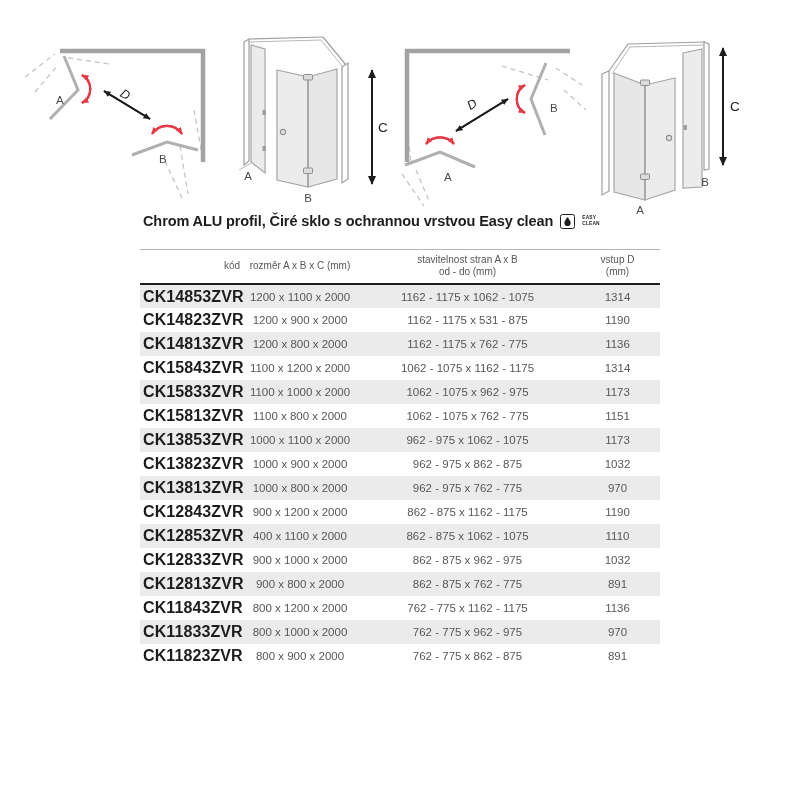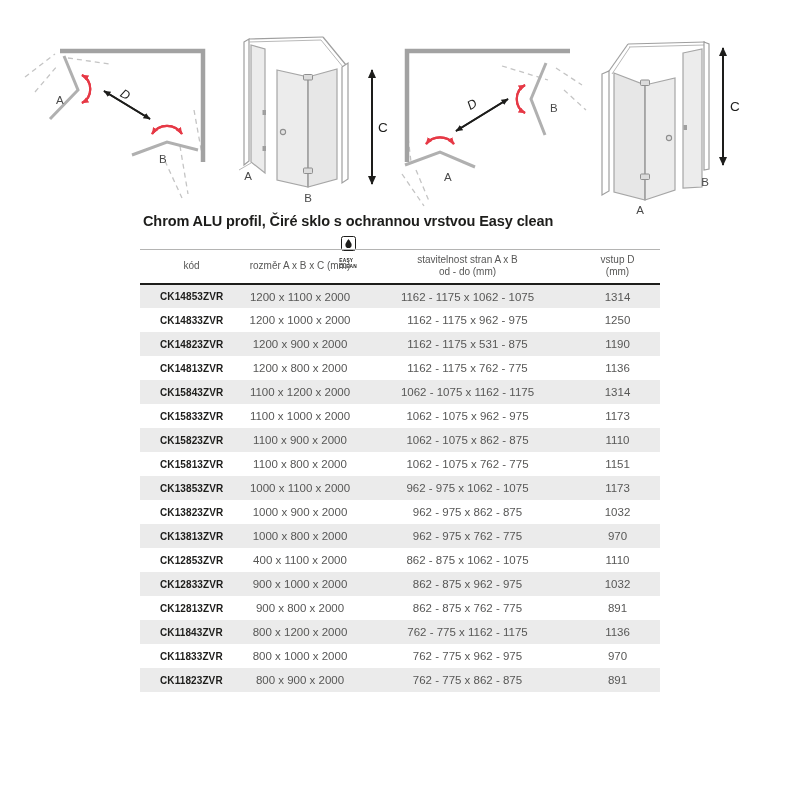--- a/index.html
+++ b/index.html
@@ -33,39 +33,39 @@
   .glass{fill:#ececec;stroke:#a6a6a6;stroke-width:1.2;}
   .glass2{fill:#e7e7e7;stroke:#a6a6a6;stroke-width:1.2;}
   .hinge{fill:#dcdcdc;stroke:#8f8f8f;stroke-width:1;}
   .hingepin{fill:#9f9f9f;}
   .knob{fill:#e3e3e3;stroke:#8f8f8f;stroke-width:1.1;}
   .dlabel{font:italic 12.5px "Liberation Sans",sans-serif;fill:var(--text-dark);}
   .plabel{font:11.5px "Liberation Sans",sans-serif;fill:#4a4a4a;}
   .clabel{font:13.5px "Liberation Sans",sans-serif;fill:var(--text-dark);}
 
   
-  .title-row{left:143px;top:213px;display:flex;align-items:center;gap:7px;flex-direction:column;}
+  .title-row{left:143px;top:213px;display:flex;align-items:center;gap:7px;}
   .page-title{font-size:14.5px;font-weight:bold;color:var(--text-dark);letter-spacing:-0.1px;}
   .ec-badge{width:15px;height:15px;border:1.3px solid var(--text-dark);border-radius:2.5px;
             display:flex;align-items:center;justify-content:center;flex:0 0 auto;}
   .ec-text{display:flex;flex-direction:column;justify-content:center;font-size:4.8px;
            line-height:1.15;color:var(--text-dark);font-weight:bold;letter-spacing:.2px;}
 
   
   .table-wrap{left:140px;top:249px;width:520px;}
   table{border-collapse:collapse;width:520px;table-layout:fixed;}
   thead th{
     font-weight:normal;font-size:10px;color:var(--text-gray);
     vertical-align:middle;padding:4px 0 5px;line-height:1.2;
     border-top:1.5px solid #b4b4b3;border-bottom:2.5px solid var(--text-dark);
     text-align:center;
   }
-  th.c-kod{text-align:center;padding-left:3px;}
+  th.c-kod{text-align:right;padding-left:3px;}
   tbody td{height:24px;font-size:11.5px;color:var(--text-gray);text-align:center;padding:0;}
-  tbody td.c-kod{text-align:left;font-weight:bold;color:var(--text-dark);font-size:10px;padding-left:20px;letter-spacing:.1px;}
+  tbody td.c-kod{text-align:left;font-weight:bold;color:var(--text-dark);font-size:16px;padding-left:3px;letter-spacing:.1px;}
   tbody tr:nth-child(odd){background:var(--row-alt);}
 </style>
 </head>
 <body>
 
 <svg class="abs" style="left:22px;top:22px;" width="195" height="185" viewBox="0 0 195 185">
   <defs>
     <marker id="s1b" orient="auto" markerWidth="9" markerHeight="8" refX="6.5" refY="3" markerUnits="userSpaceOnUse">
       <path class="mblk" d="M0,0 L7,3 L0,6 Z"></path>
     </marker>
@@ -242,26 +242,20 @@
       </tr>
     </thead>
     <tbody>
         <tr>
           <td class="c-kod">CK14853ZVR</td>
           <td class="c-roz">1200 x 1100 x 2000</td>
           <td class="c-sta">1162 - 1175 x 1062 - 1075</td>
           <td class="c-vst">1314</td>
         </tr>
         <tr>
-          <td class="c-kod">CK14833ZVR</td>
-          <td class="c-roz">1200 x 1000 x 2000</td>
-          <td class="c-sta">1162 - 1175 x 962 - 975</td>
-          <td class="c-vst">1250</td>
-        </tr>
-        <tr>
           <td class="c-kod">CK14823ZVR</td>
           <td class="c-roz">1200 x 900 x 2000</td>
           <td class="c-sta">1162 - 1175 x 531 - 875</td>
           <td class="c-vst">1190</td>
         </tr>
         <tr>
           <td class="c-kod">CK14813ZVR</td>
           <td class="c-roz">1200 x 800 x 2000</td>
           <td class="c-sta">1162 - 1175 x 762 - 775</td>
           <td class="c-vst">1136</td>
@@ -272,26 +266,20 @@
           <td class="c-sta">1062 - 1075 x 1162 - 1175</td>
           <td class="c-vst">1314</td>
         </tr>
         <tr>
           <td class="c-kod">CK15833ZVR</td>
           <td class="c-roz">1100 x 1000 x 2000</td>
           <td class="c-sta">1062 - 1075 x 962 - 975</td>
           <td class="c-vst">1173</td>
         </tr>
         <tr>
-          <td class="c-kod">CK15823ZVR</td>
-          <td class="c-roz">1100 x 900 x 2000</td>
-          <td class="c-sta">1062 - 1075 x 862 - 875</td>
-          <td class="c-vst">1110</td>
-        </tr>
-        <tr>
           <td class="c-kod">CK15813ZVR</td>
           <td class="c-roz">1100 x 800 x 2000</td>
           <td class="c-sta">1062 - 1075 x 762 - 775</td>
           <td class="c-vst">1151</td>
         </tr>
         <tr>
           <td class="c-kod">CK13853ZVR</td>
           <td class="c-roz">1000 x 1100 x 2000</td>
           <td class="c-sta">962 - 975 x 1062 - 1075</td>
           <td class="c-vst">1173</td>
@@ -302,20 +290,26 @@
           <td class="c-sta">962 - 975 x 862 - 875</td>
           <td class="c-vst">1032</td>
         </tr>
         <tr>
           <td class="c-kod">CK13813ZVR</td>
           <td class="c-roz">1000 x 800 x 2000</td>
           <td class="c-sta">962 - 975 x 762 - 775</td>
           <td class="c-vst">970</td>
         </tr>
         <tr>
+          <td class="c-kod">CK12843ZVR</td>
+          <td class="c-roz">900 x 1200 x 2000</td>
+          <td class="c-sta">862 - 875 x 1162 - 1175</td>
+          <td class="c-vst">1190</td>
+        </tr>
+        <tr>
           <td class="c-kod">CK12853ZVR</td>
           <td class="c-roz">400 x 1100 x 2000</td>
           <td class="c-sta">862 - 875 x 1062 - 1075</td>
           <td class="c-vst">1110</td>
         </tr>
         <tr>
           <td class="c-kod">CK12833ZVR</td>
           <td class="c-roz">900 x 1000 x 2000</td>
           <td class="c-sta">862 - 875 x 962 - 975</td>
           <td class="c-vst">1032</td>

